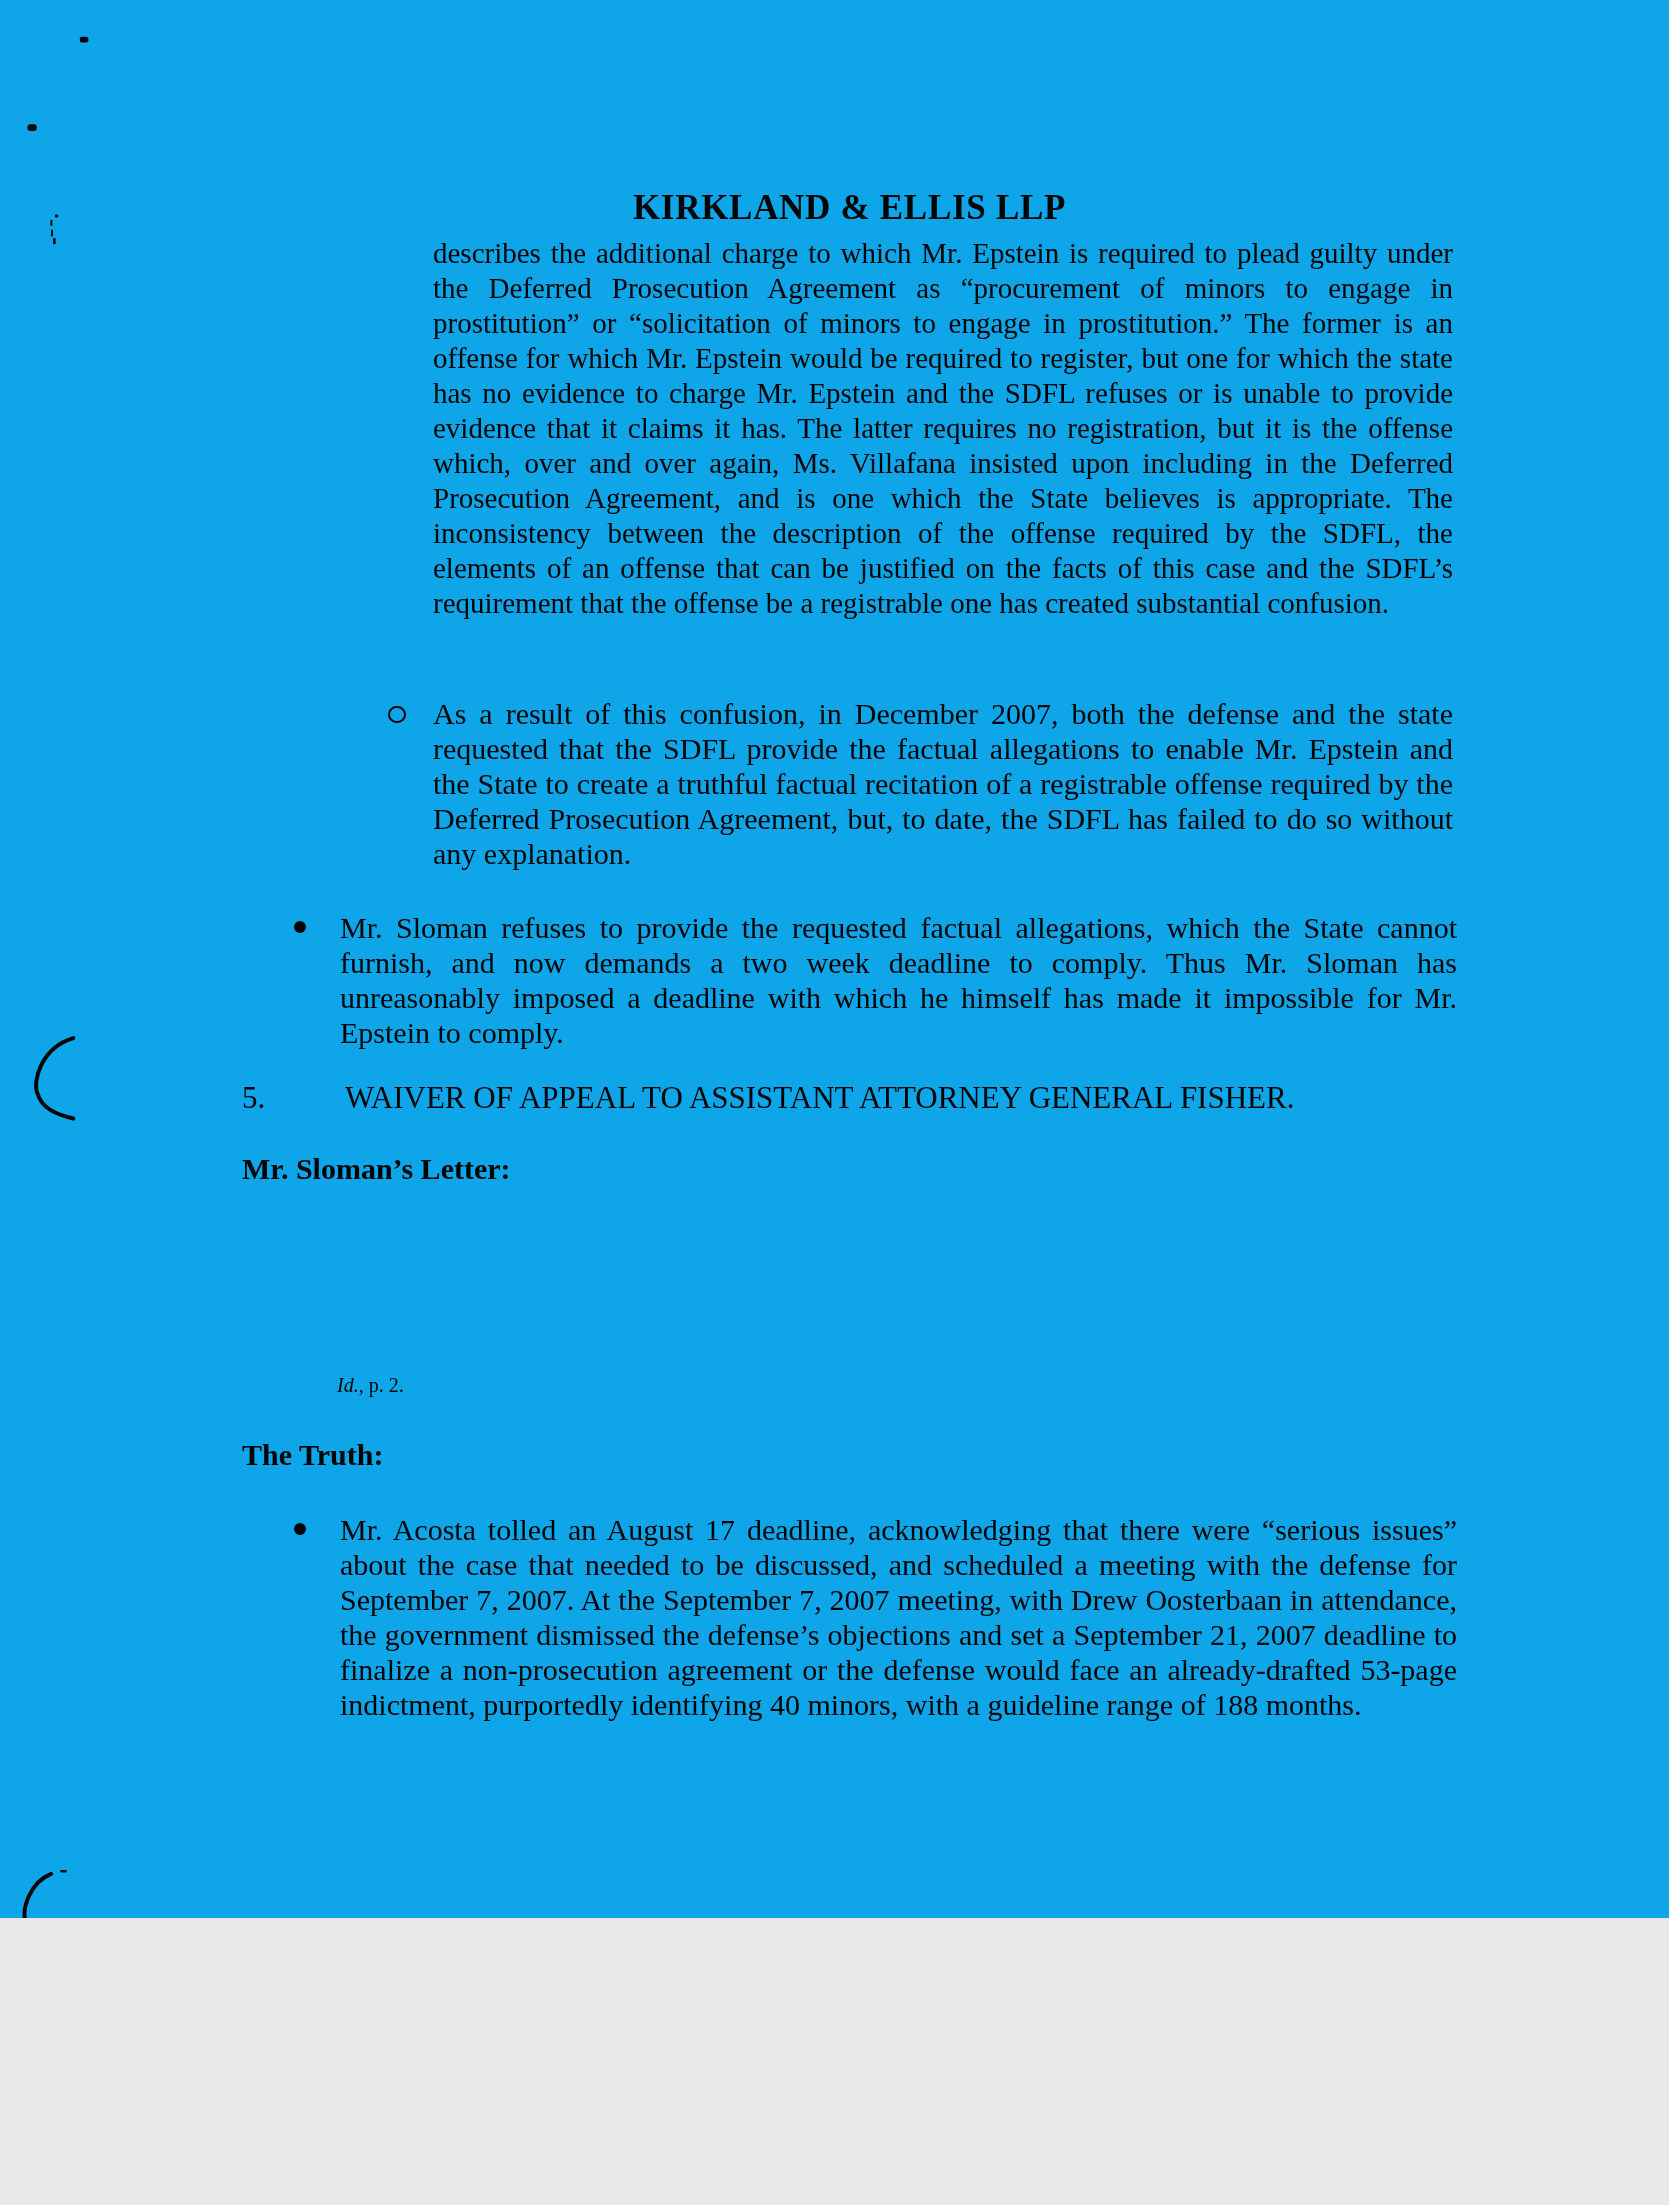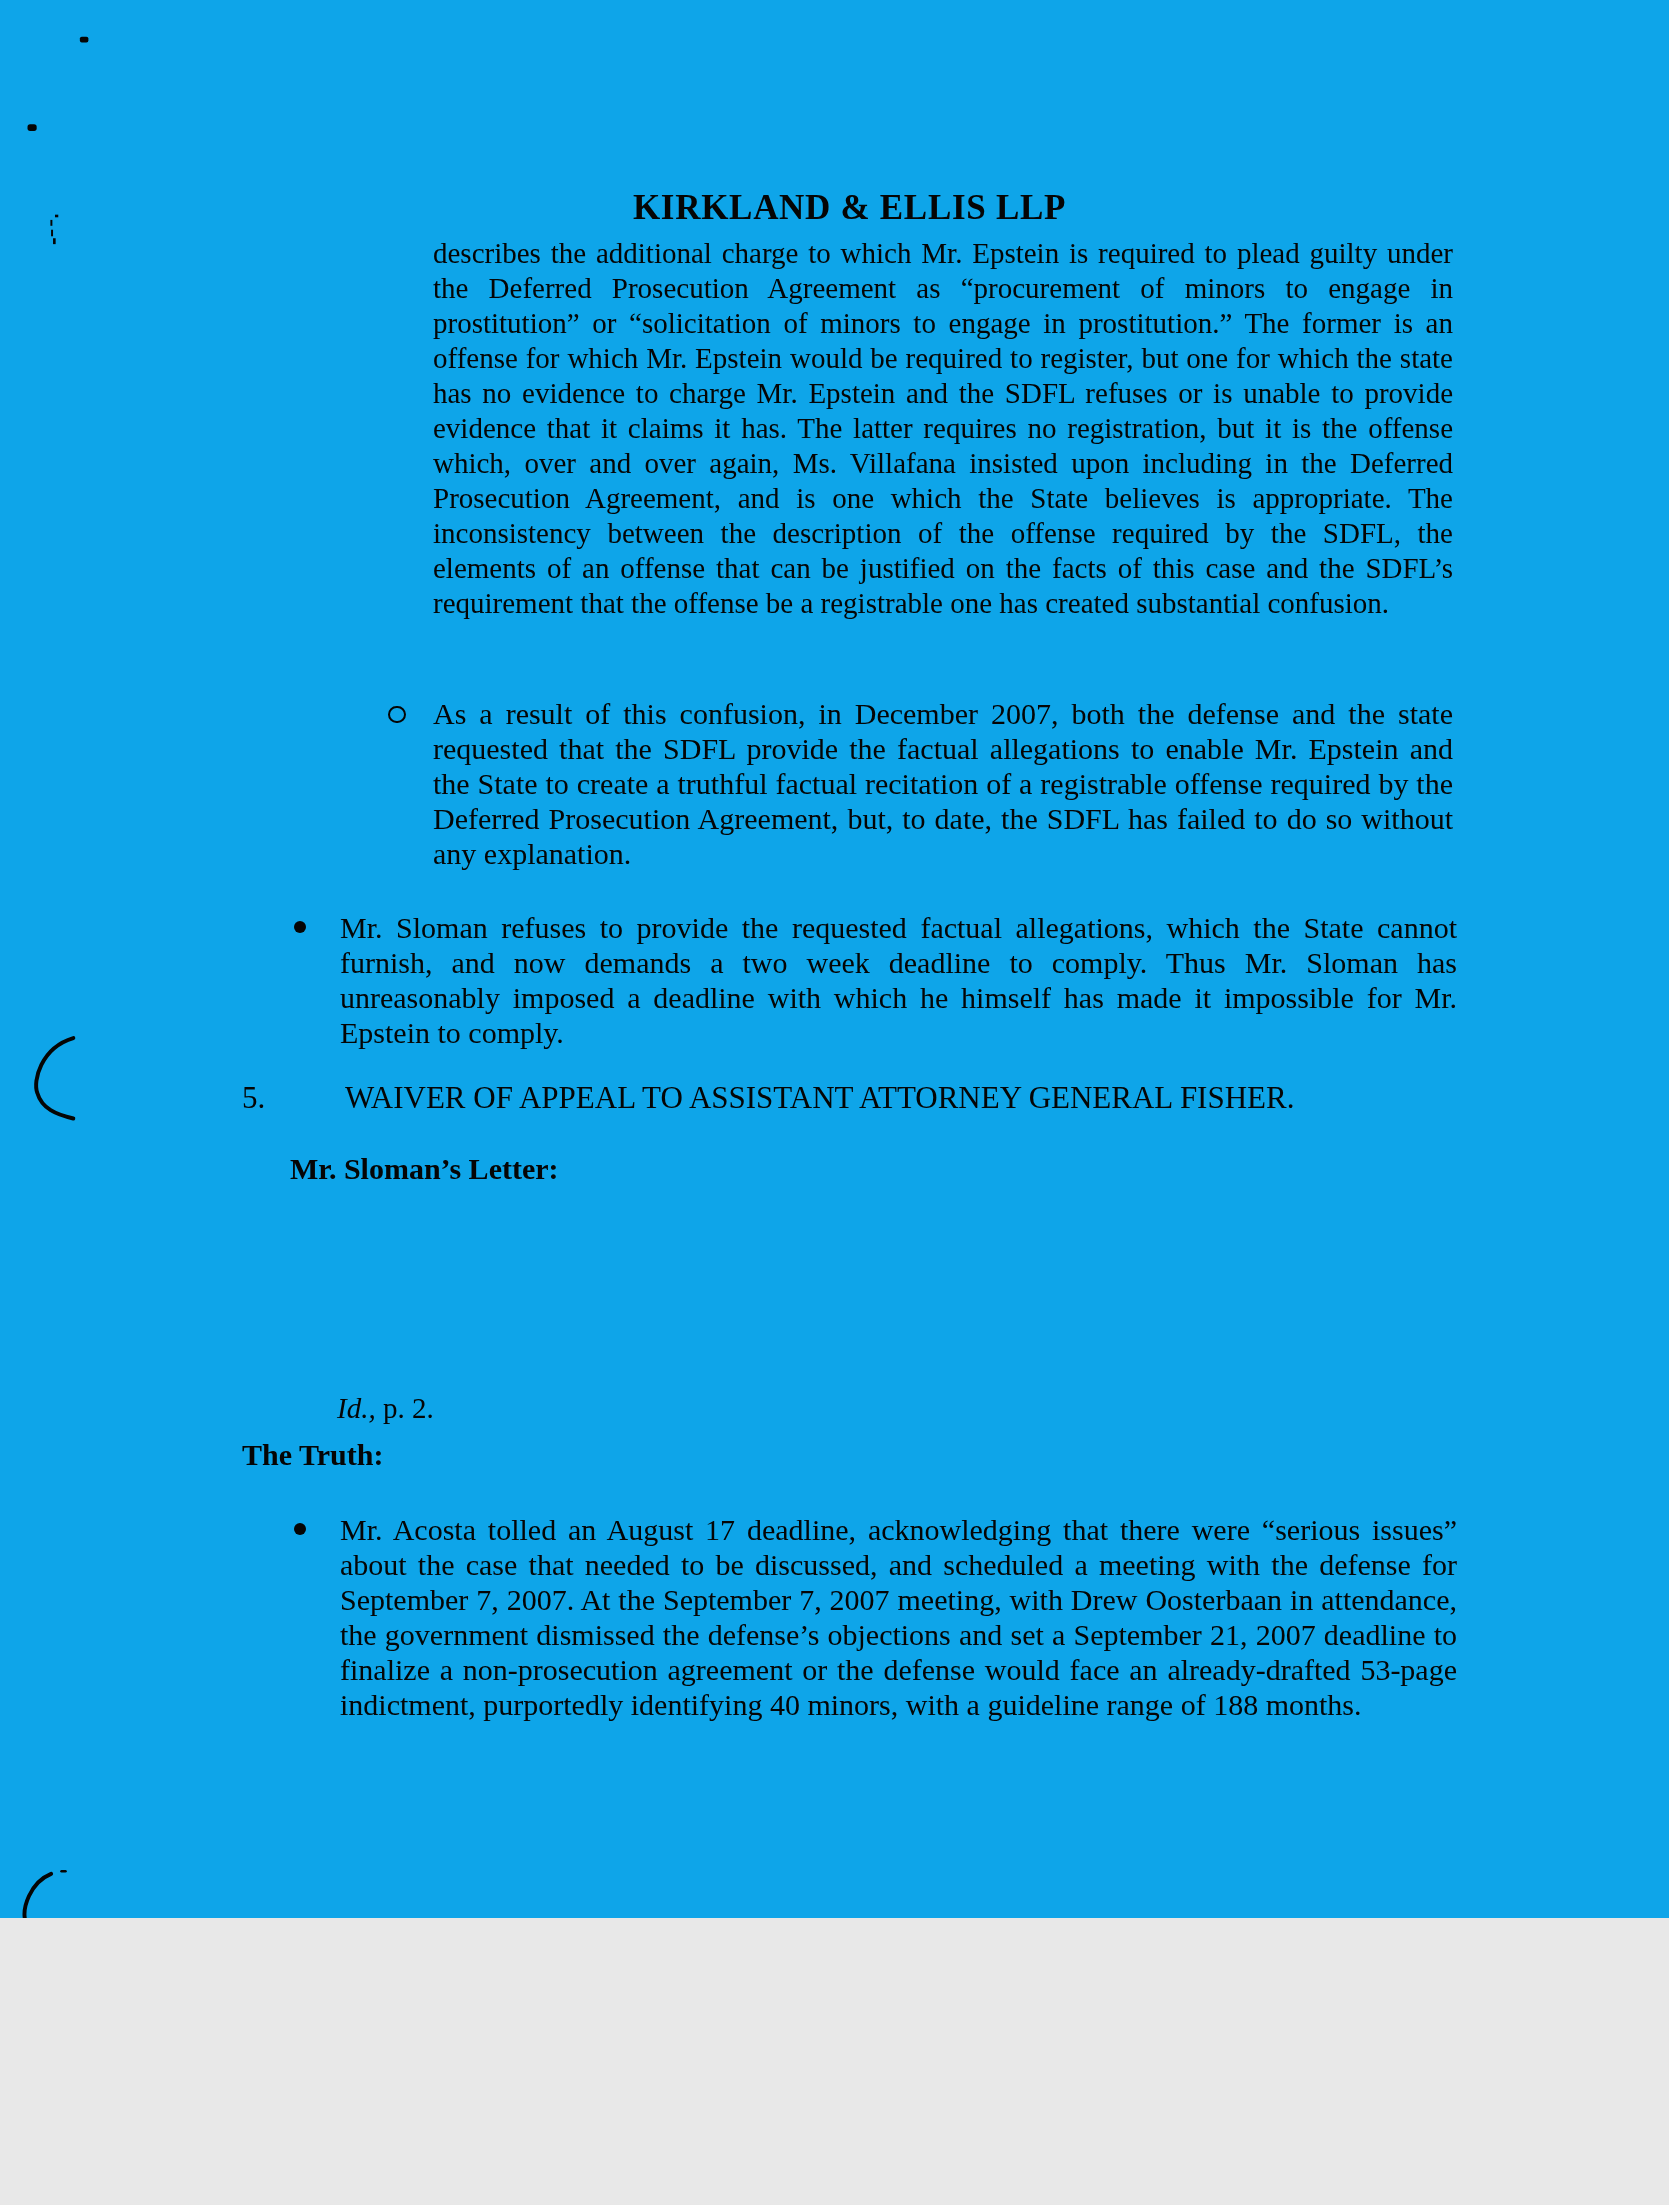--- a/index.html
+++ b/index.html
@@ -37,21 +37,21 @@
     position:absolute;top:1080px;left:242px;width:1342px;
     font-size:31px;font-weight:400;line-height:35px;
   }
   .section-number{display:inline-block;width:103px;}
   .sub-heading{
     position:absolute;left:242px;
     font-size:30px;font-weight:700;line-height:35px;
   }
   .citation{
     position:absolute;top:1368px;left:337px;
-    font-size:29px;line-height:35px;margin-top:23px;
+    font-size:20px;line-height:35px;
   }
   .citation .it{font-style:italic;}
   .page-number{
     position:absolute;top:1922px;left:0;width:1669px;
     text-align:center;transform:translateX(18.3px);
     font-size:29px;
   }
   .bates{
     position:absolute;top:2157px;right:18.3px;
     font-family:"Liberation Sans","DejaVu Sans",sans-serif;
@@ -88,21 +88,21 @@
 
   <div class="bullet-block indent-1" style="top:910px;">
     <span class="marker marker-filled"></span>
     <span>Mr. Sloman refuses to provide the requested factual allegations, which the State cannot furnish, and now demands a two week deadline to comply. Thus Mr. Sloman has unreasonably imposed a deadline with which he himself has made it impossible for Mr. Epstein to comply.</span>
   </div>
 
   <div class="section-heading">
     <span class="section-number">5.</span><span>WAIVER OF APPEAL TO ASSISTANT ATTORNEY GENERAL FISHER.</span>
   </div>
 
-  <div class="sub-heading" style="top:1151px;margin-left:48px;">Mr. Sloman’s Letter:</div>
+  <div class="sub-heading" style="top:1151px;">Mr. Sloman’s Letter:</div>
 
 
   <div class="citation">
     <span class="it">Id.,</span><span> p. 2.</span>
   </div>
 
   <div class="sub-heading" style="top:1437px;">The Truth:</div>
 
   <div class="bullet-block indent-1" style="top:1512px;">
     <span class="marker marker-filled"></span>

